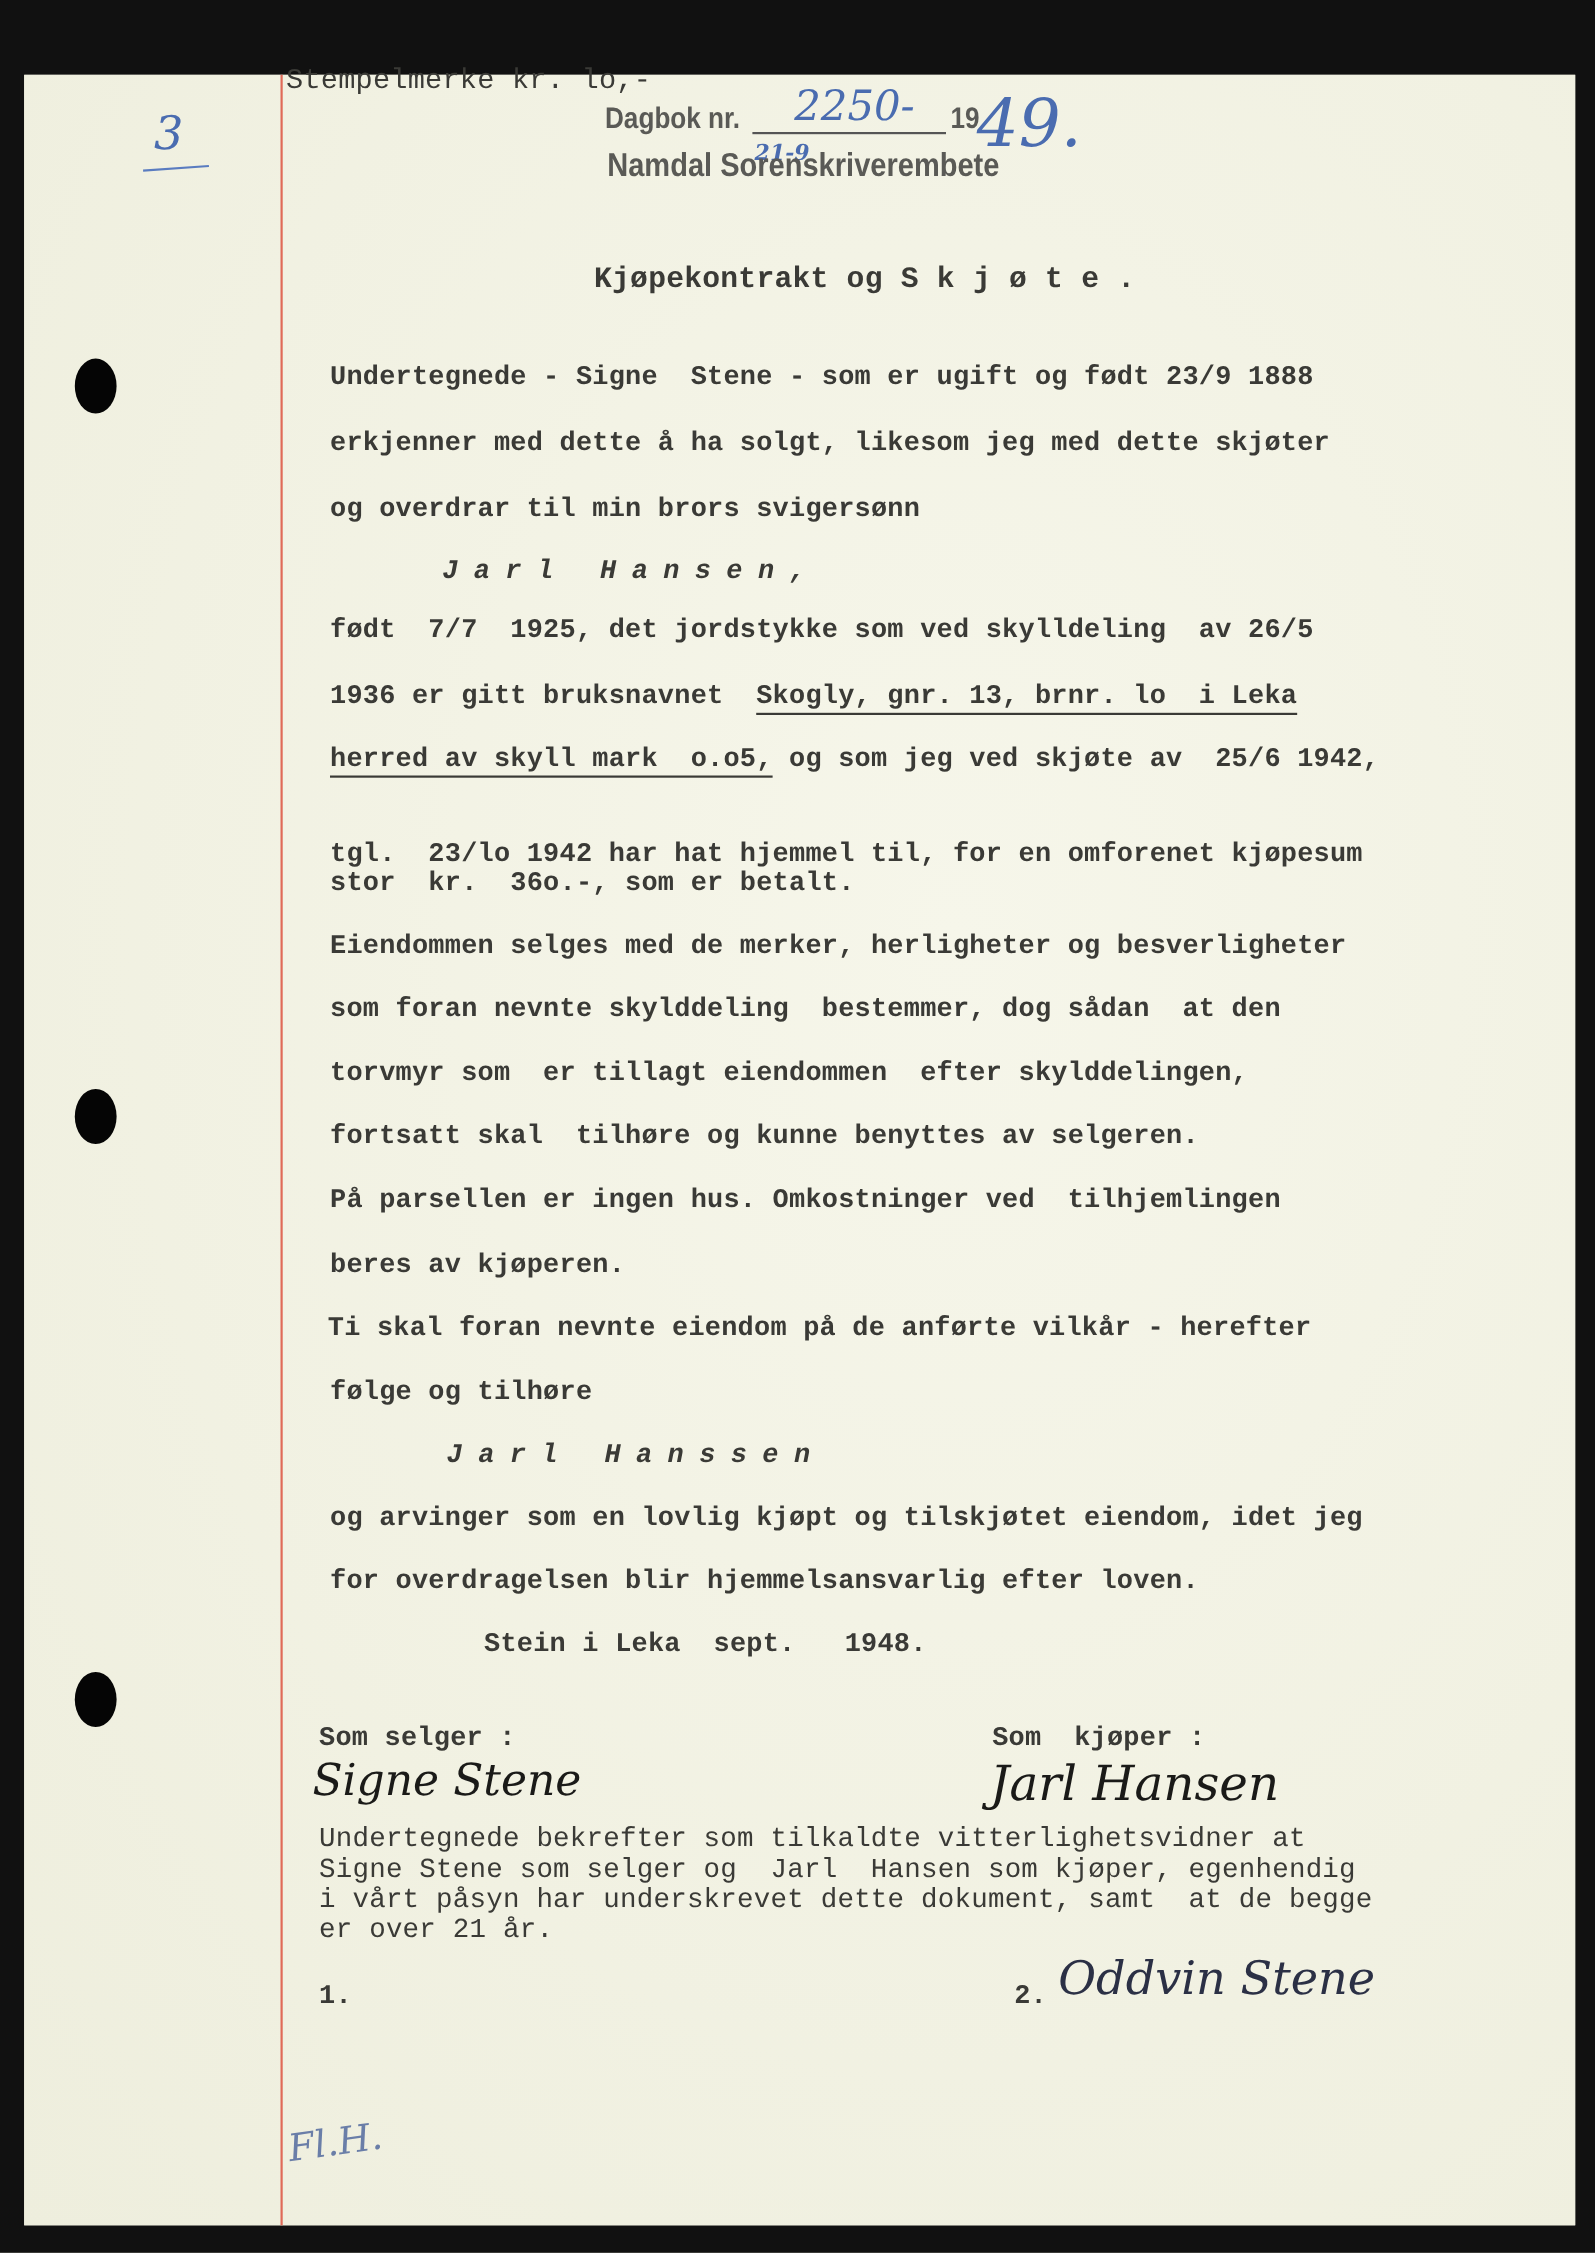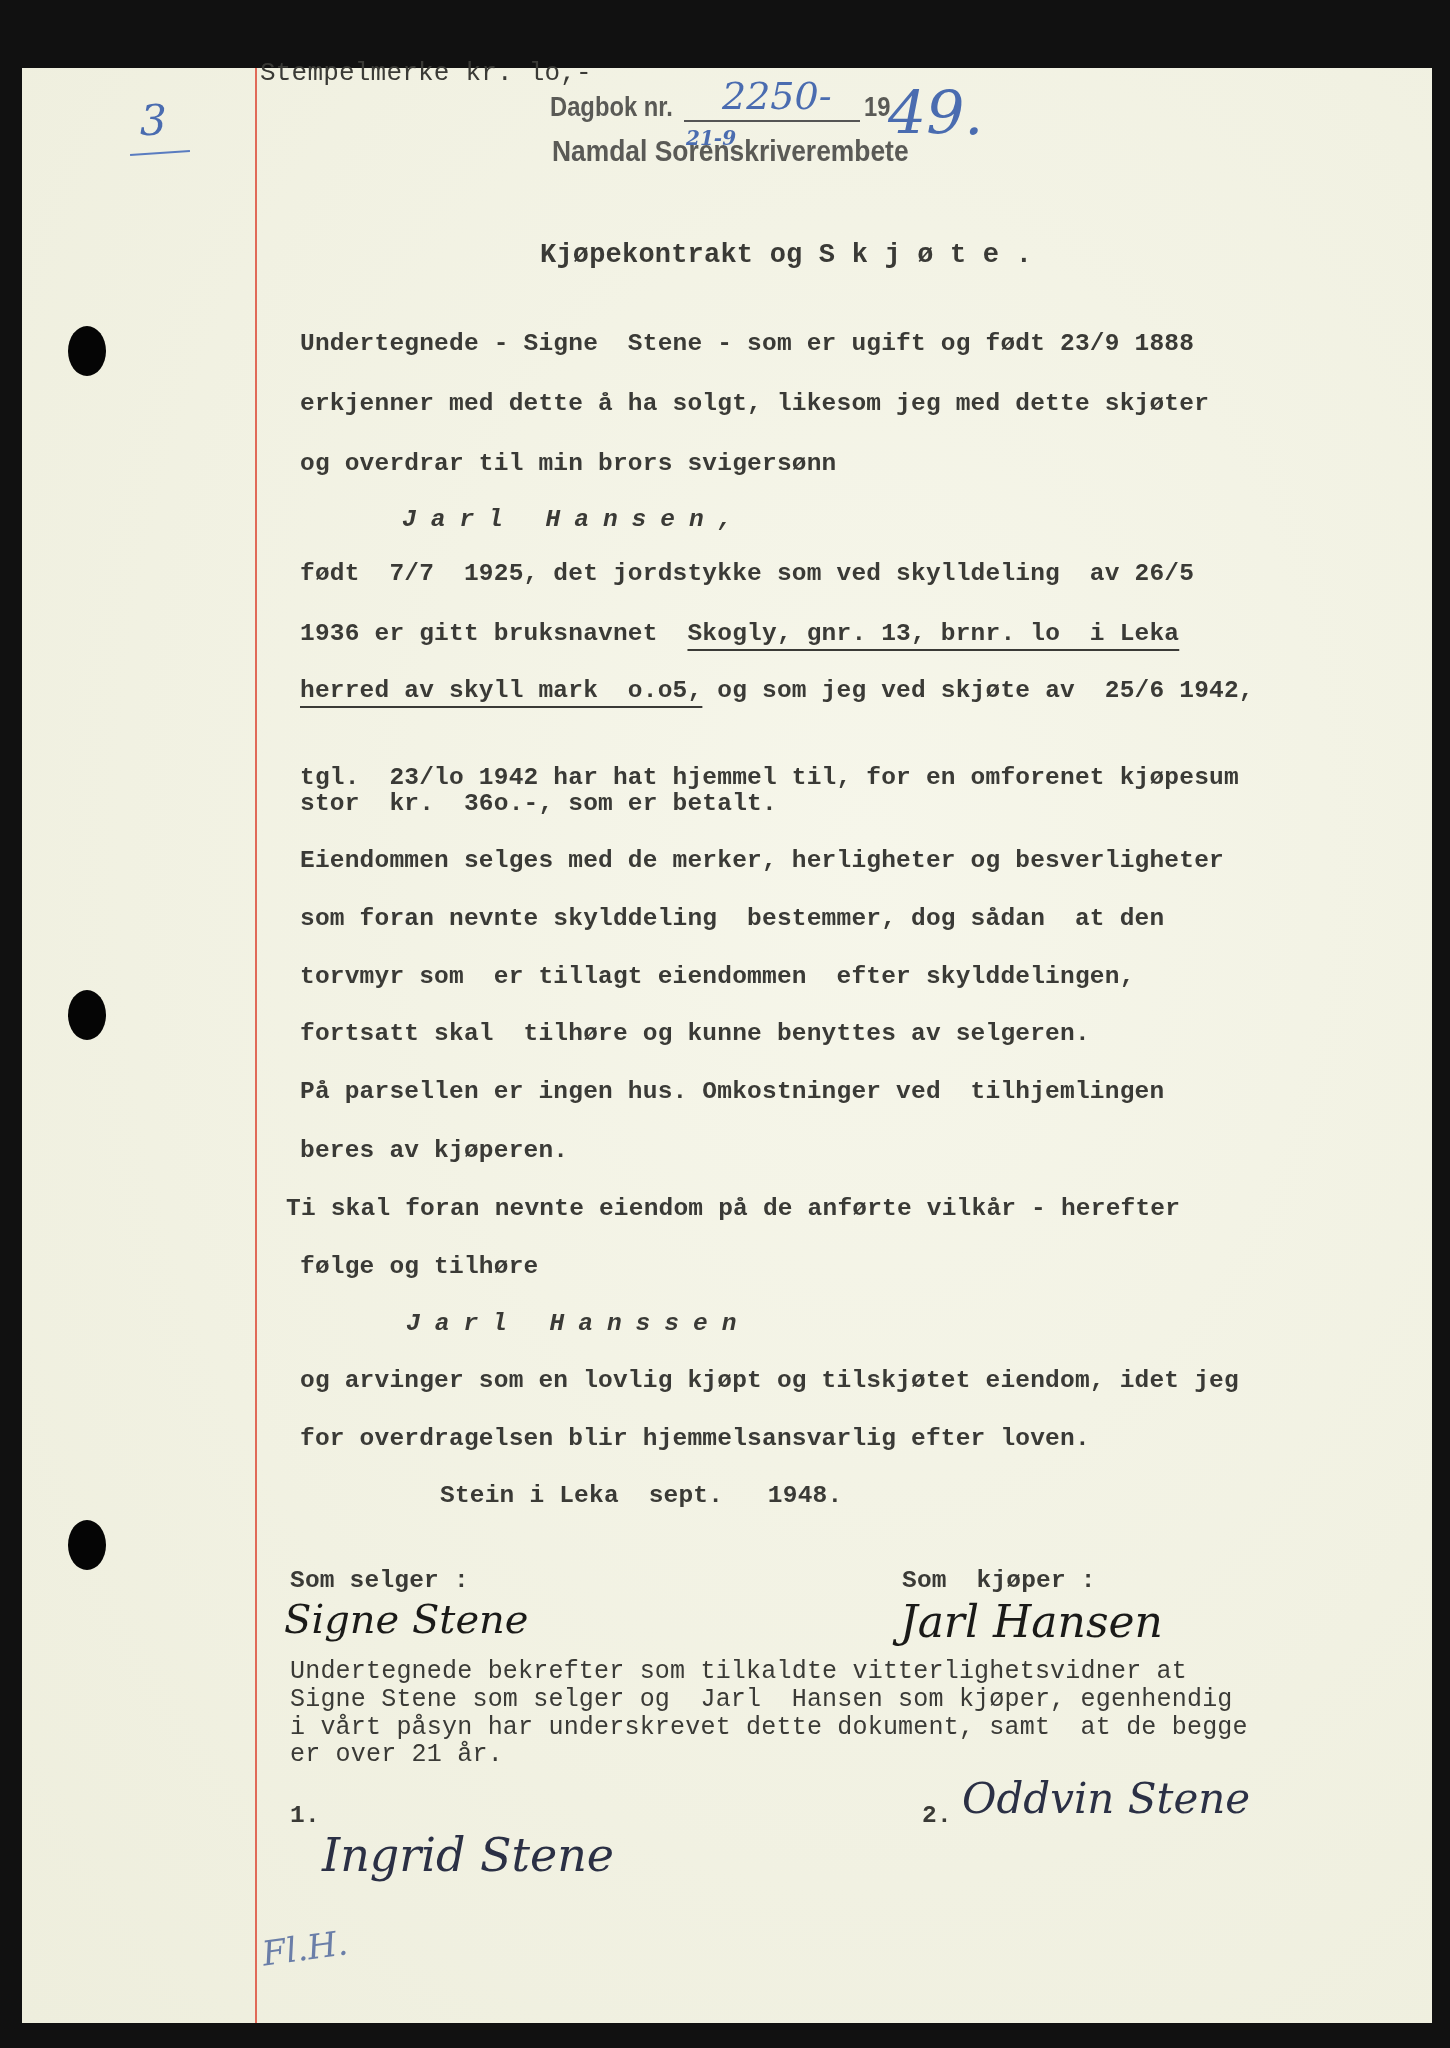--- a/index.html
+++ b/index.html
@@ -55,37 +55,36 @@
   <div class="tw bold" style="left:278px;top:609px;"><span class="ul">herred av skyll mark  o.o5,</span><span> og som jeg ved skjøte av  25/6 1942,</span></div>
   <div class="tw bold" style="left:278px;top:665px;margin-top:31px;">tgl.  23/lo 1942 har hat hjemmel til, for en omforenet kjøpesum</div>
   <div class="tw bold" style="left:278px;top:722px;">stor  kr.  36o.-, som er betalt.</div>
 
   <div class="tw bold" style="left:278px;top:779px;">Eiendommen selges med de merker, herligheter og besverligheter</div>
   <div class="tw bold" style="left:278px;top:837px;">som foran nevnte skylddeling  bestemmer, dog sådan  at den</div>
   <div class="tw bold" style="left:278px;top:895px;">torvmyr som  er tillagt eiendommen  efter skylddelingen,</div>
   <div class="tw bold" style="left:278px;top:952px;">fortsatt skal  tilhøre og kunne benyttes av selgeren.</div>
   <div class="tw bold" style="left:278px;top:1010px;">På parsellen er ingen hus. Omkostninger ved  tilhjemlingen</div>
   <div class="tw bold" style="left:278px;top:1069px;">beres av kjøperen.</div>
-  <div class="tw bold" style="left:264px;top:1127px;text-align:right;">Ti skal foran nevnte eiendom på de anførte vilkår - herefter</div>
+  <div class="tw bold" style="left:276px;top:1127px;text-align:right;">Ti skal foran nevnte eiendom på de anførte vilkår - herefter</div>
   <div class="tw bold" style="left:278px;top:1185px;">følge og tilhøre</div>
   <div class="tw bold spaced" style="left:384px;top:1242px;">Jarl Hanssen</div>
 
   <div class="tw bold" style="left:278px;top:1299px;">og arvinger som en lovlig kjøpt og tilskjøtet eiendom, idet jeg</div>
   <div class="tw bold" style="left:278px;top:1357px;">for overdragelsen blir hjemmelsansvarlig efter loven.</div>
   <div class="tw bold" style="left:418px;top:1414px;">Stein i Leka  sept.   1948.</div>
 
   <div class="tw bold" style="left:268px;top:1499px;">Som selger :</div>
   <div class="sig" style="left:262px;top:1528px;font-size:40px;">Signe Stene</div>
   <div class="tw bold" style="left:880px;top:1499px;">Som  kjøper :</div>
   <div class="sig" style="left:878px;top:1528px;font-size:44px;">Jarl Hansen</div>
 
   <div class="tw" style="left:268px;top:1589px;font-size:25px;">Undertegnede bekrefter som tilkaldte vitterlighetsvidner at</div>
   <div class="tw" style="left:268px;top:1617px;font-size:25px;">Signe Stene som selger og  Jarl  Hansen som kjøper, egenhendig</div>
   <div class="tw" style="left:268px;top:1645px;font-size:25px;">i vårt påsyn har underskrevet dette dokument, samt  at de begge</div>
   <div class="tw" style="left:268px;top:1672px;font-size:25px;">er over 21 år.</div>
 
   <div class="tw bold" style="left:268px;top:1734px;">1.</div>
-  <div class="sig blue" style="left:300px;top:1760px;font-size:46px;">Ingrid Stene</div>
   <div class="tw bold" style="left:900px;top:1734px;">2.</div>
   <div class="sig blue" style="left:940px;top:1706px;font-size:42px;">Oddvin Stene</div>
 
   <div class="ink" style="left:240px;top:1860px;font-size:34px;transform:rotate(-8deg);color:#6a7ea8;">Fl.H.</div>
 </div>
 
 </body></html>

